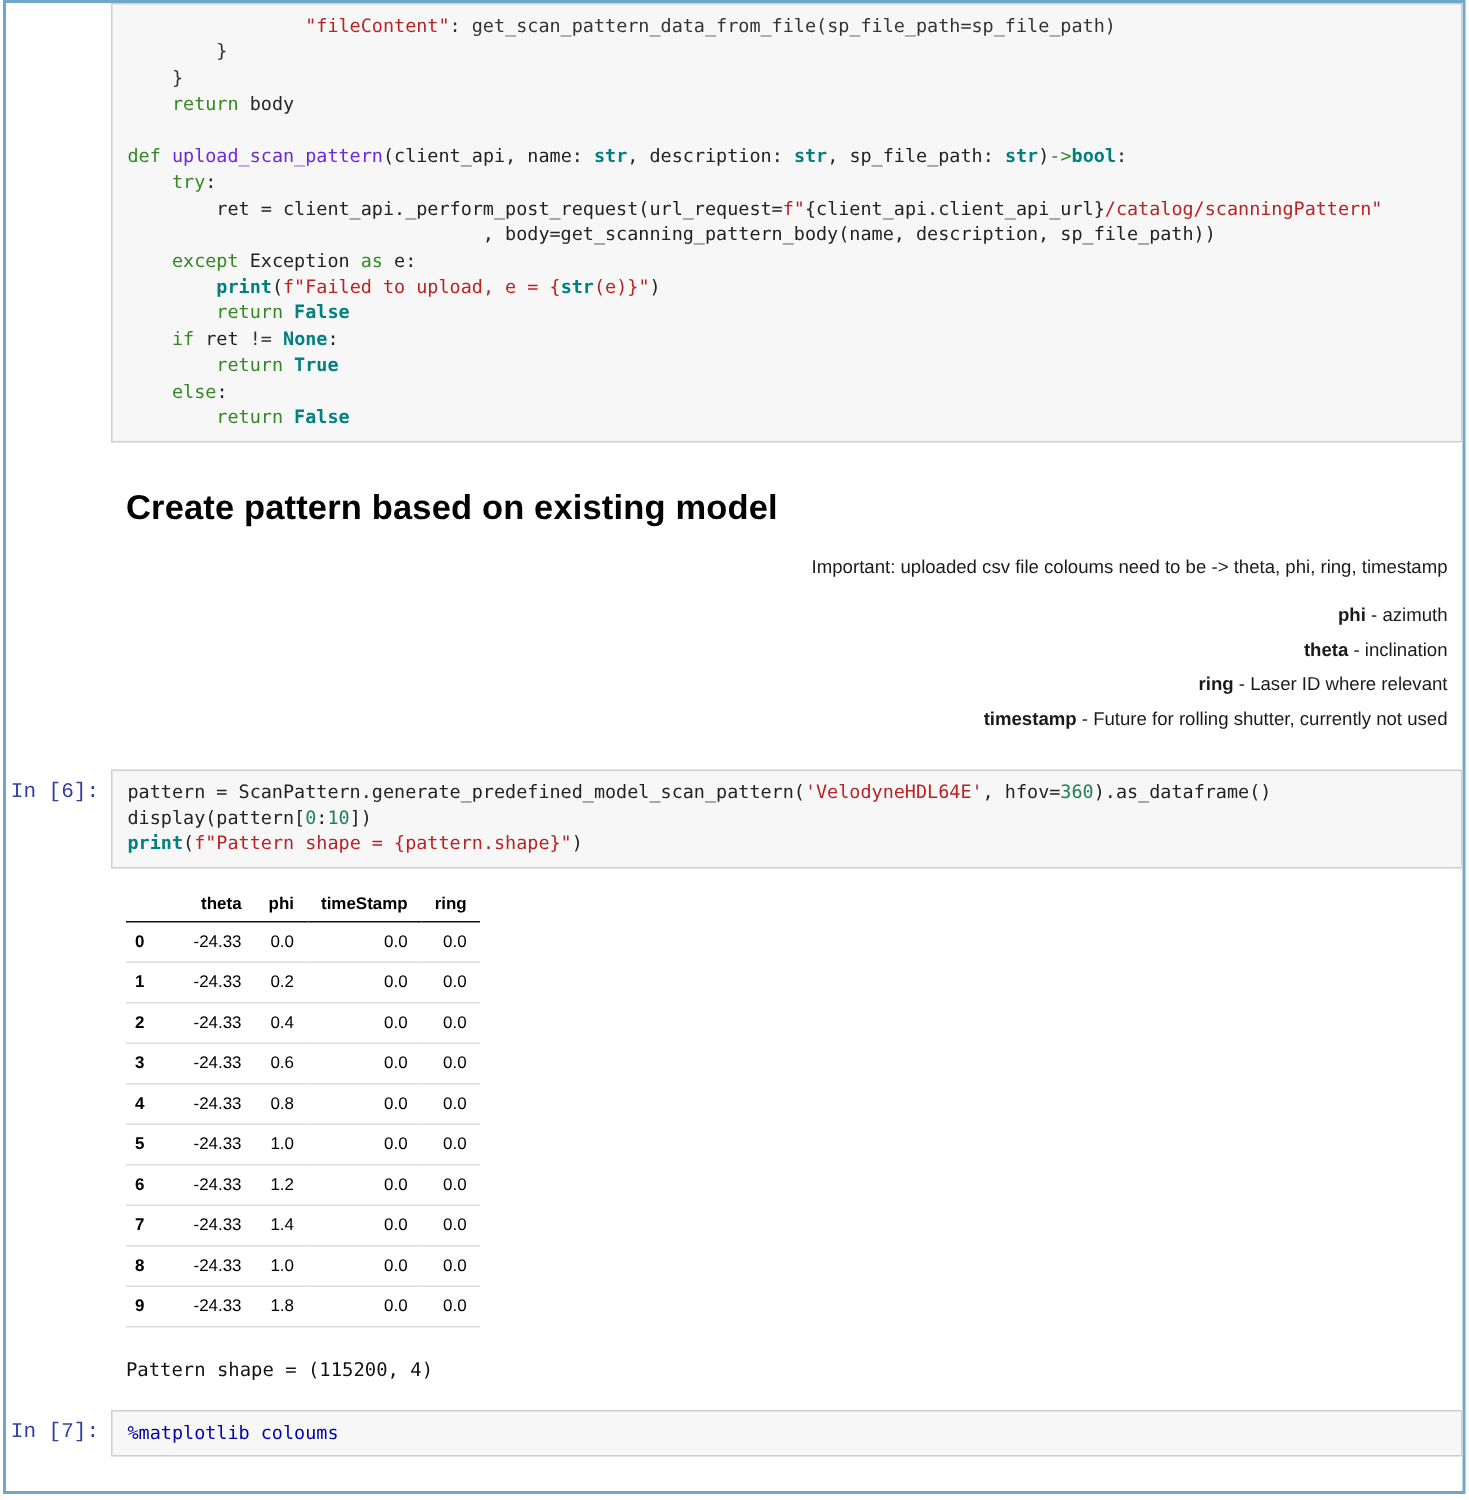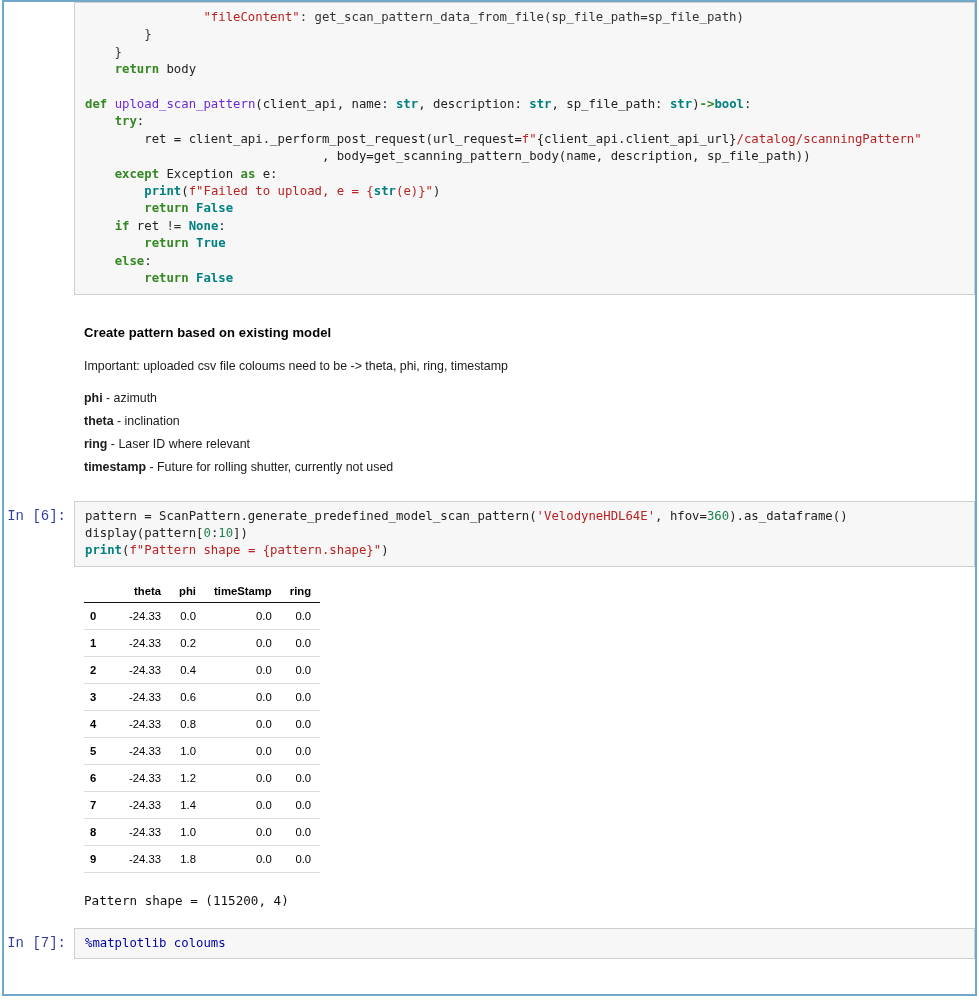--- a/index.html
+++ b/index.html
@@ -58,47 +58,48 @@
     font-family: "DejaVu Sans Mono", "Liberation Mono", monospace;
     font-size: 12.3px;
     line-height: 17.4px;
     color: #222222;
     white-space: pre;
     overflow: hidden;
   }
   .code-line { white-space: pre; }
 
   
-  .kw   { color: #338822; font-weight: bold; margin-top: 48px; }
+  .kw   { color: #338822; font-weight: normal; margin-top: 48px; }
   .fn   { color: #6d28d9; font-weight: normal; }   
   .bi   { color: #008080; font-weight: bold; }   
   .str  { color: #bb2222; }
   .num  { color: #208050; }                      
   .op   { color: #333333; }
   .blue { color: #0000aa; }
 
   
   .md-cell {
     padding: 14px 0 0 0;
   }
   .md-inner {
     padding: 0 10px 0 10px;
   }
   .md-h2 {
-    font-size: 13px;
+    font-size: 23px;
     font-weight: bold;
     color: #000000;
     margin: 16px 0 18px 0;
     letter-spacing: 0.1px;
   }
   .md-p {
     font-size: 12.4px;
     color: #1a1a1a;
     margin: 1px 0 16px 0;
     line-height: 16px;
+    text-align: right;
   }
   .md-p.tight { margin-bottom: 7px; }
   .md-link { color: #2a6ebb; text-decoration: underline; }
   .md-b { font-weight: bold; }
 
   
   .output-block {
     padding: 14px 0 0 0;
   }
   table.df {

